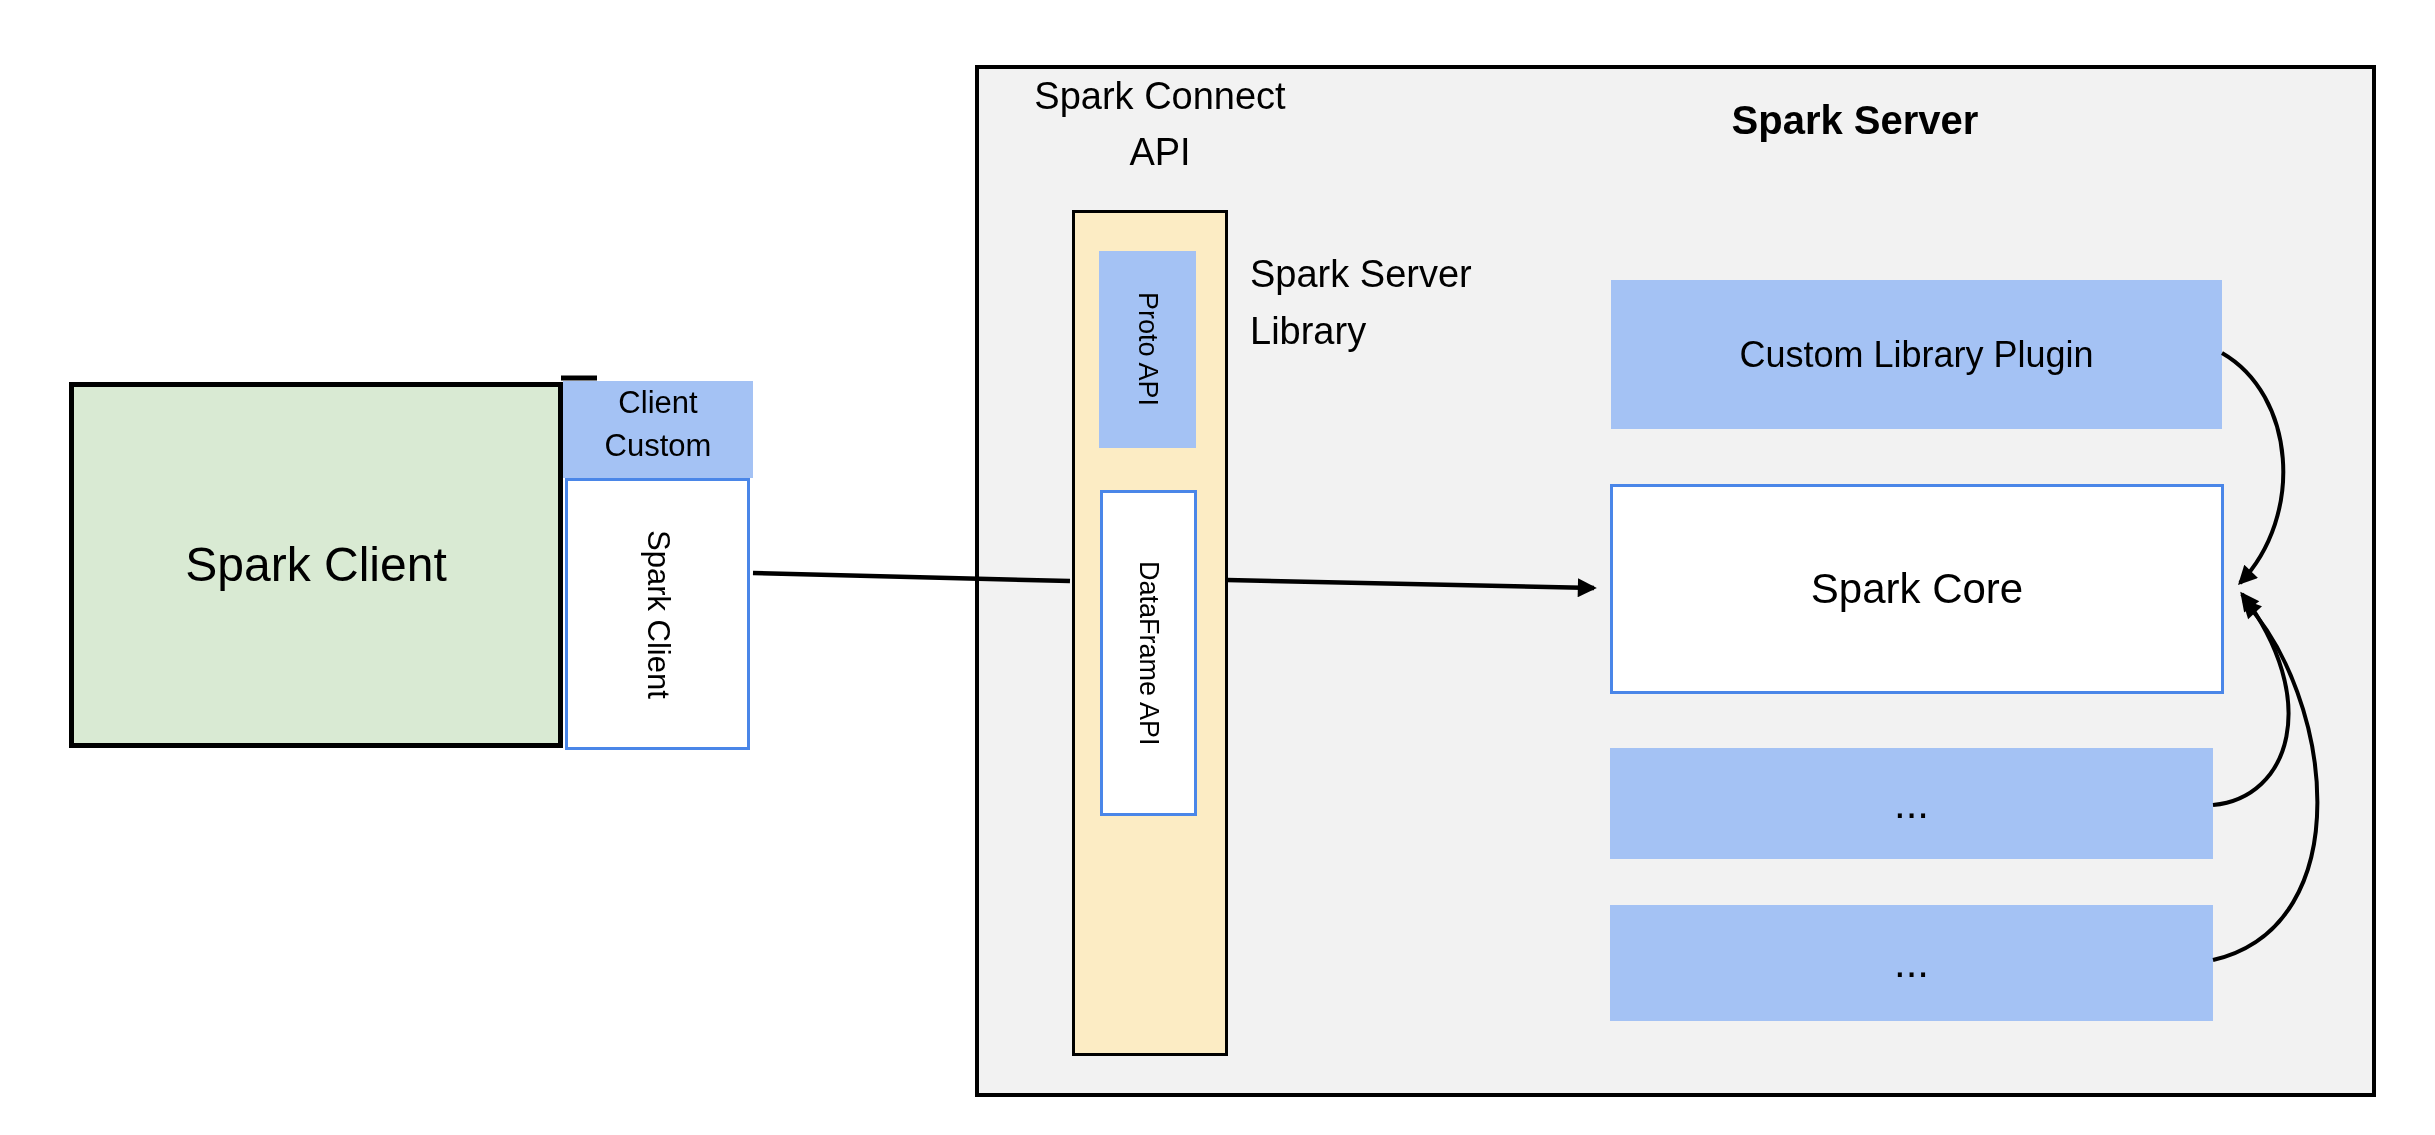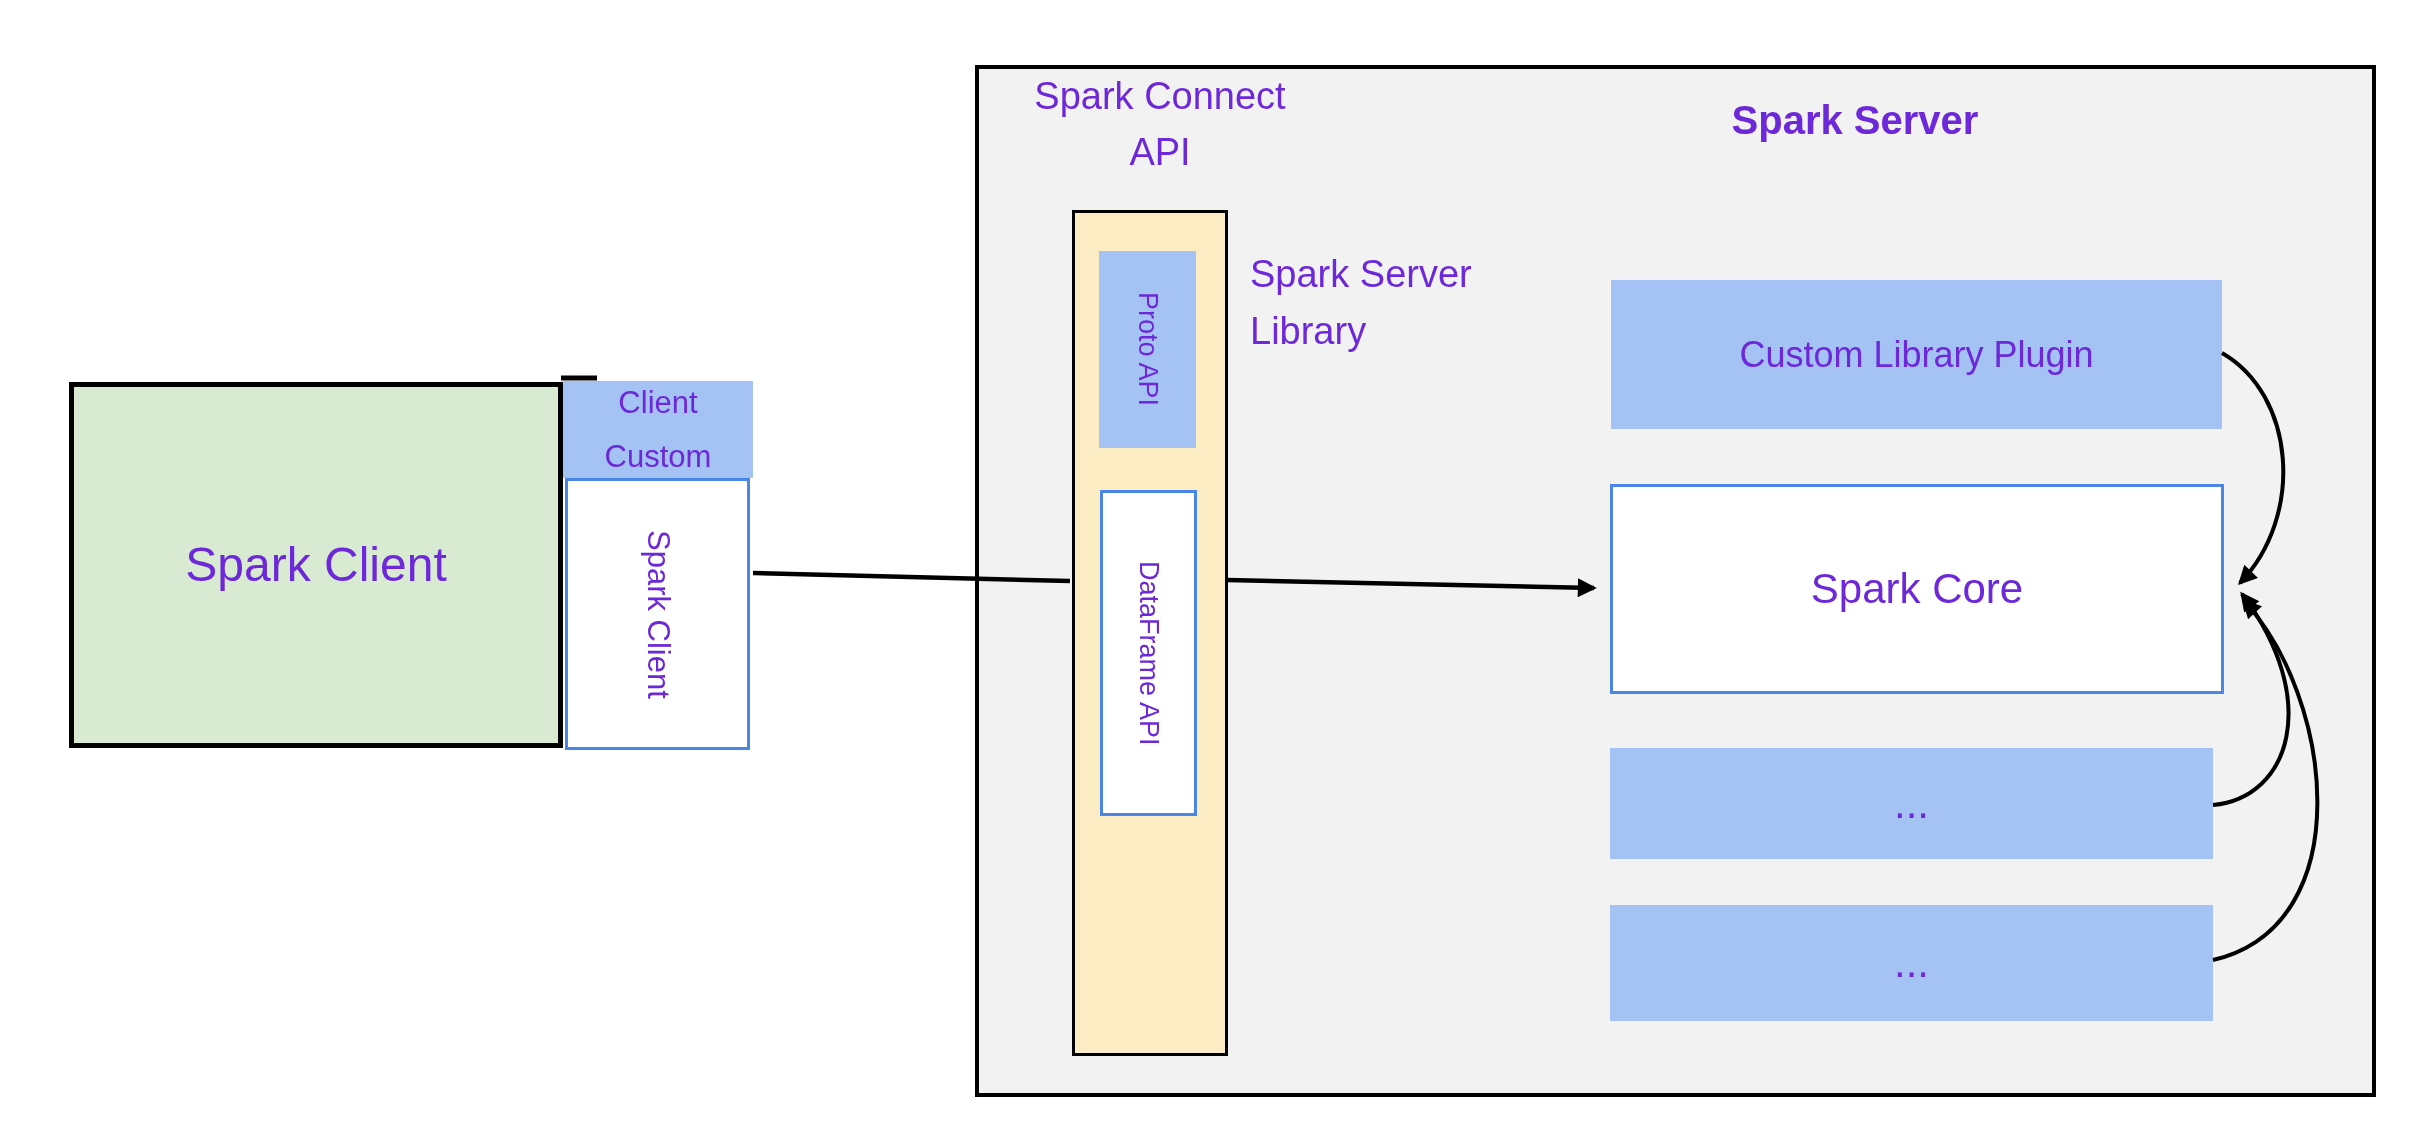--- a/index.html
+++ b/index.html
@@ -10,21 +10,21 @@
     --gray-fill: #F2F2F2;
     --blue-border: #4A86E8;
     --line-color: #000000;
   }
   .canvas {
     position: relative;
     width: 2435px;
     height: 1135px;
     background: #ffffff;
     font-family: "Liberation Sans", sans-serif;
-    color: #6d28d9;
+    color: #000000;
     overflow: hidden;
   }
   .abs { position: absolute; box-sizing: border-box; }
 
   
   .server-box {
     left: 975px; top: 65px; width: 1401px; height: 1032px;
     background: var(--gray-fill);
     border: 4px solid var(--line-color);
   }
@@ -49,21 +49,21 @@
   .client-app-box {
     left: 69px; top: 382px; width: 494px; height: 366px;
     background: var(--green-fill);
     border: 5px solid var(--line-color);
     display: flex; flex-direction: column; align-items: center; justify-content: center;
     font-size: 48px; line-height: 64px; text-align: center;
   }
   .client-package-box {
     left: 563px; top: 381px; width: 190px; height: 97px;
     background: var(--blue-fill);
-    display: flex; flex-direction: column; align-items: center; justify-content: space-between;
+    display: flex; flex-direction: column; align-items: center; justify-content: flex-start;
     font-size: 31px; line-height: 43px; text-align: center;
   }
   .client-client-box {
     left: 565px; top: 478px; width: 185px; height: 272px;
     background: #fff;
     border: 3px solid var(--blue-border);
     display: flex; align-items: center; justify-content: center;
   }
   .vtext {
     writing-mode: vertical-rl;

